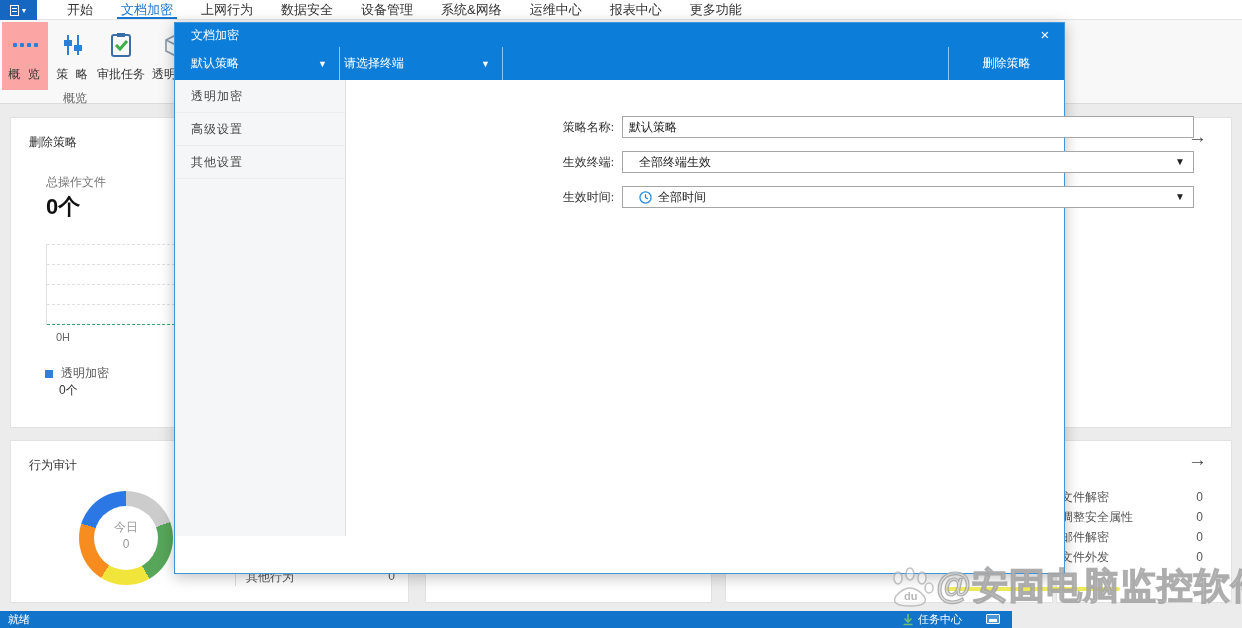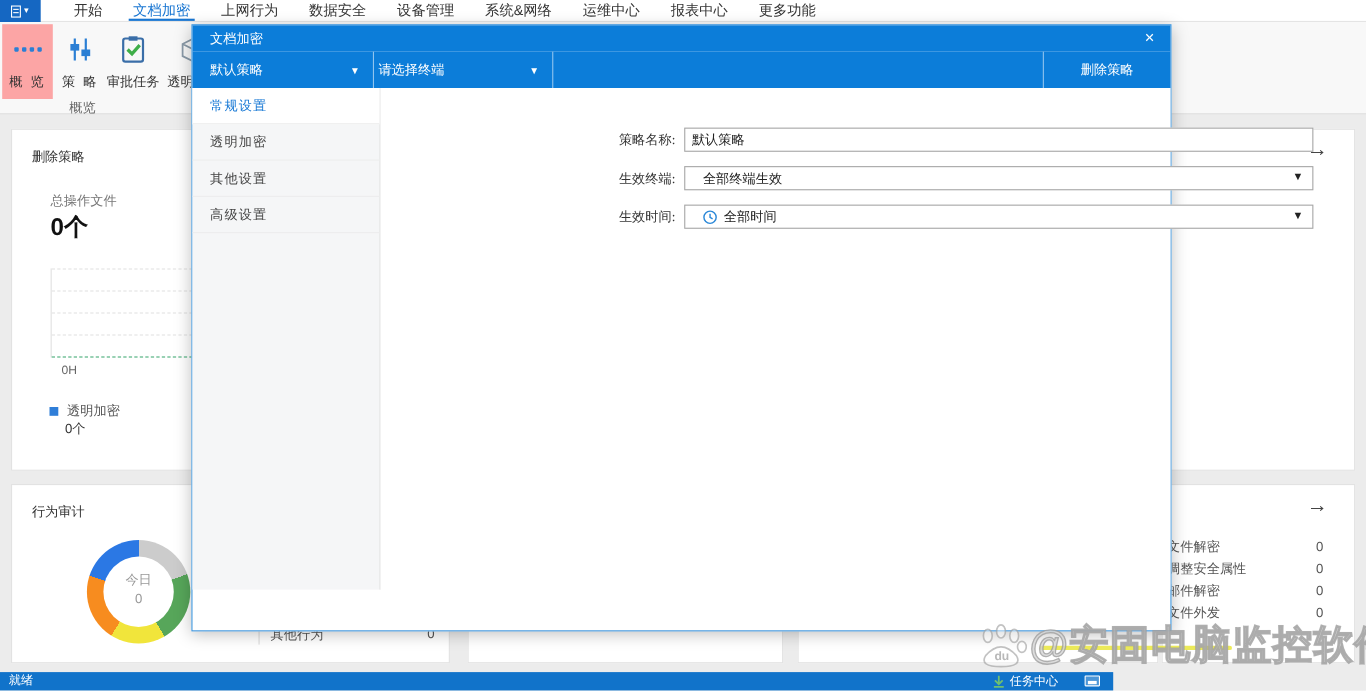--- a/index.html
+++ b/index.html
@@ -234,24 +234,23 @@
       </div>
       <div class="dd dd2">
         <span class="dd-lbl" style="left:4px;">请选择终端</span>
         <span class="dd-arrow">▼</span>
       </div>
       <div class="dlg-del">删除策略</div>
     </div>
 
     <div class="dlg-body">
       <div class="dlg-side">
-        <div class="side-item selected">常规设置</div>
         <div class="side-item">透明加密</div>
+        <div class="side-item">高级设置</div>
         <div class="side-item">其他设置</div>
-        <div class="side-item">高级设置</div>
       </div>
       <div class="dlg-main">
         <div class="form-row" style="top:36px;">
           <span class="f-label">策略名称:</span>
           <input class="form-field" type="text" value="默认策略" style="">
         </div>
         <div class="form-row" style="top:71px;">
           <span class="f-label">生效终端:</span>
           <div class="form-field sel-field">
             <span>全部终端生效</span>

